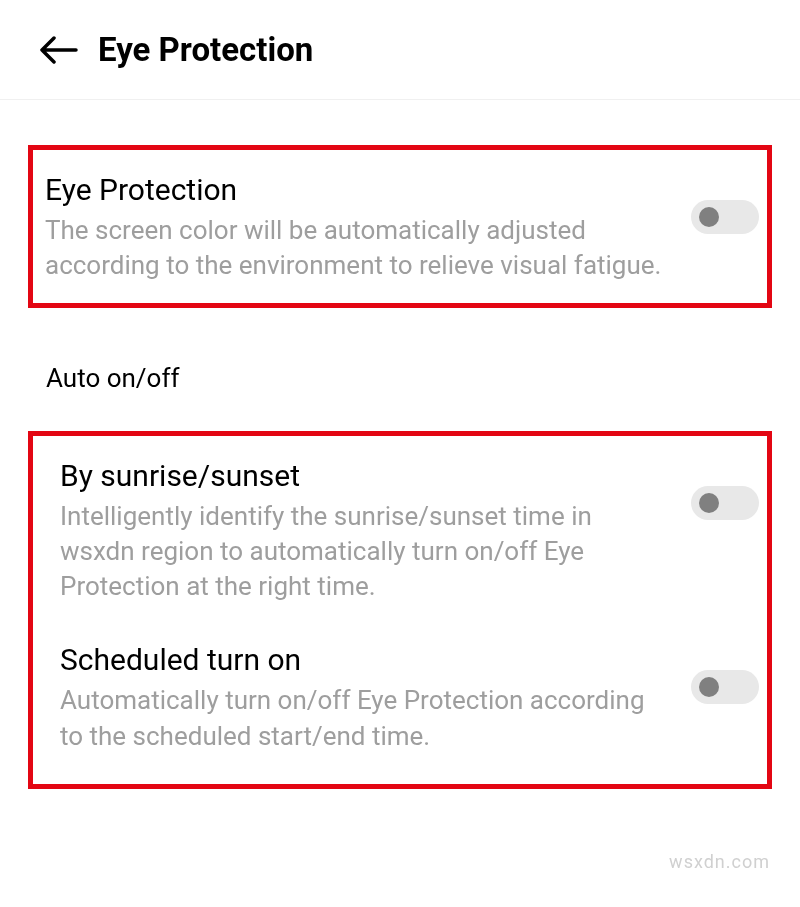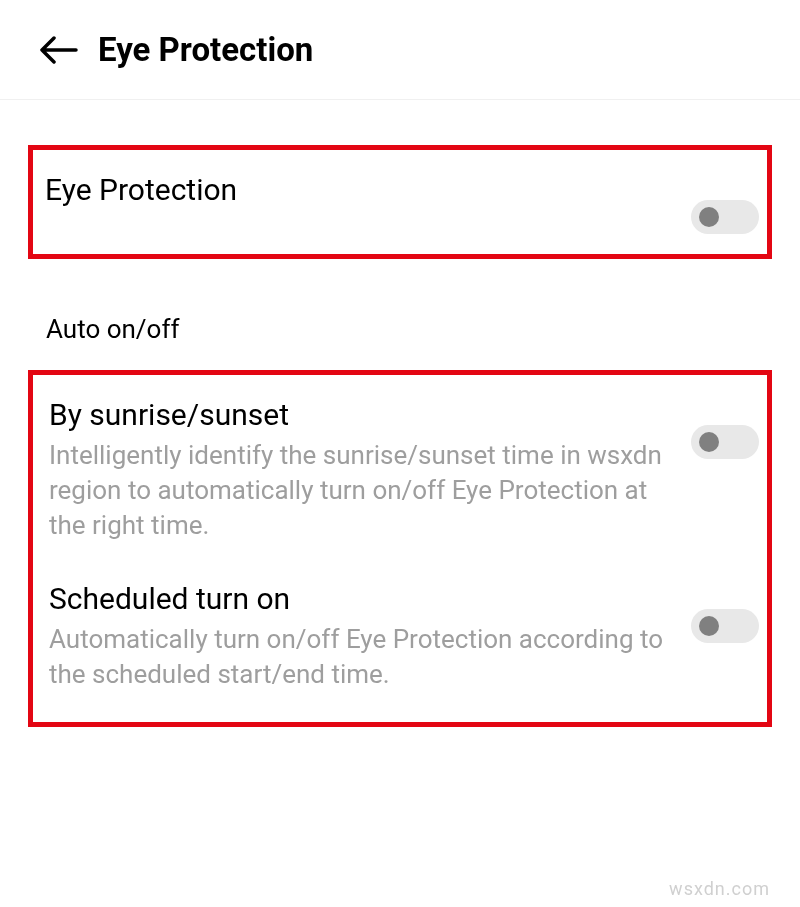--- a/index.html
+++ b/index.html
@@ -44,22 +44,22 @@
     .setting-group {
       margin: 45px 0 0 0;
     }
     .highlight-box-1 {
       border: 5px solid #e30613;
       margin: 0 28px;
       padding: 12px 0px 12px 12px;
     }
     .highlight-box-2 {
       border: 5px solid #e30613;
-      margin: 4px 28px;
-      padding: 12px 0px 12px 16px;
+      margin: 16px 28px;
+      padding: 12px 0px 12px 27px;
     }
     .setting-row {
       display: flex;
       align-items: flex-start;
       justify-content: space-between;
       padding: 8px 8px 8px 0;
     }
     .setting-text {
       flex: 1;
       padding-right: 20px;
@@ -104,21 +104,21 @@
     }
     .setting-row-inner {
       padding: 8px 8px 18px 0;
     }
     .setting-row-inner + .setting-row-inner {
       padding-top: 18px;
       justify-content: space-between;
     }
     .watermark {
       position: absolute;
-      bottom: 8px;
+      bottom: 35px;
       right: 30px;
       font-size: 18px;
       color: #d0d0d0;
       letter-spacing: 1px;
     }
   </style>
 </head>
 <body>
 
 <div class="header">
@@ -130,20 +130,21 @@
   <div class="header-title">Eye Protection</div>
 </div>
 
 <div class="content">
 
   <div class="setting-group">
     <div class="highlight-box-1">
       <div class="setting-row">
         <div class="setting-text">
           <div class="setting-title">Eye Protection</div>
+          <div class="setting-description">The screen color will be automatically adjusted according to the environment to relieve visual fatigue.</div>
         </div>
         <div class="toggle">
           <div class="toggle-knob"></div>
         </div>
       </div>
     </div>
   </div>
 
   <div class="section-label">Auto on/off</div>
 

